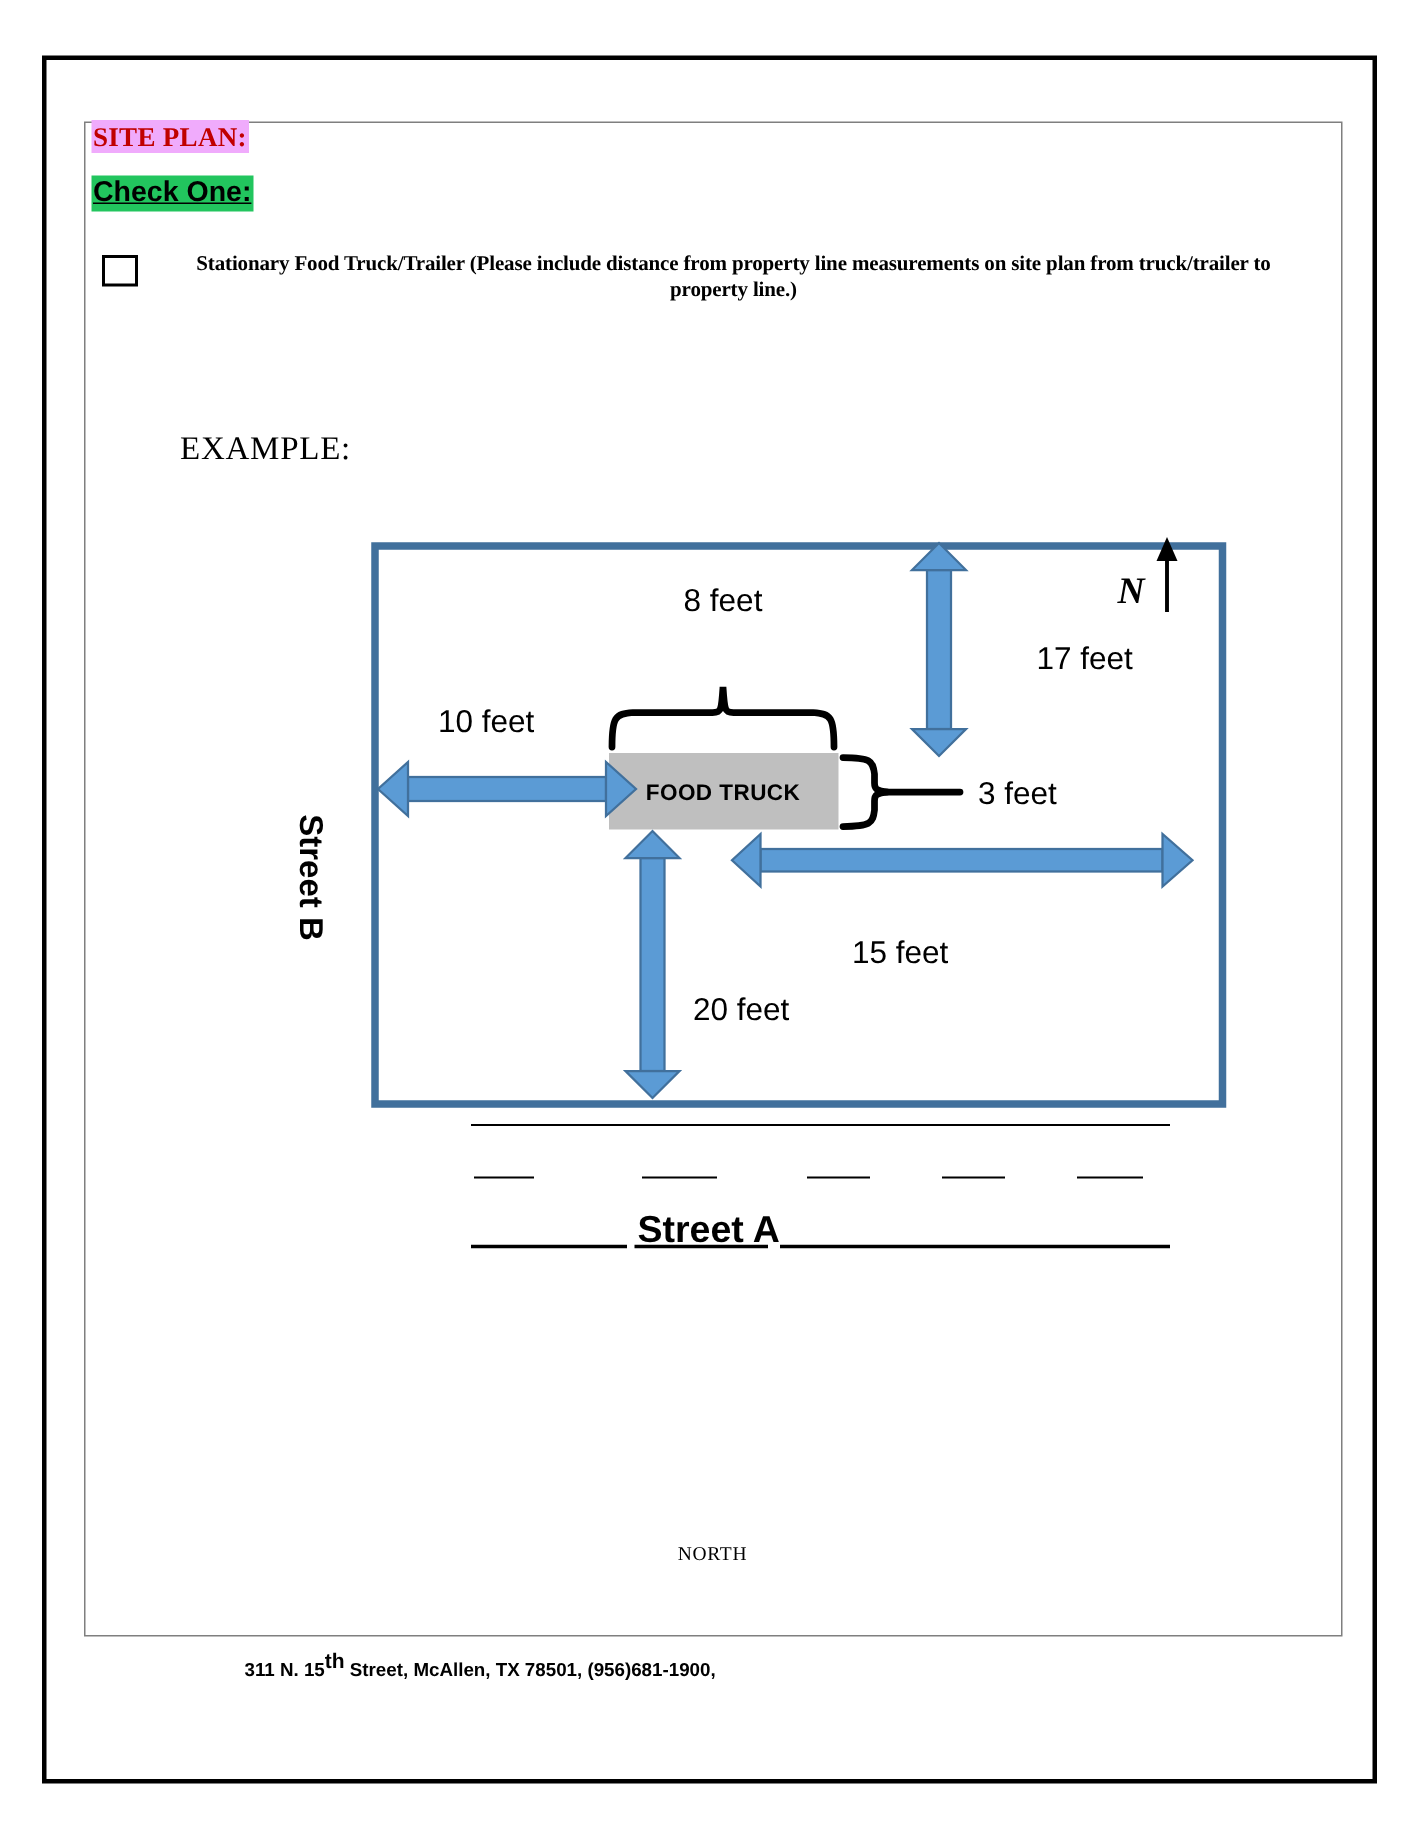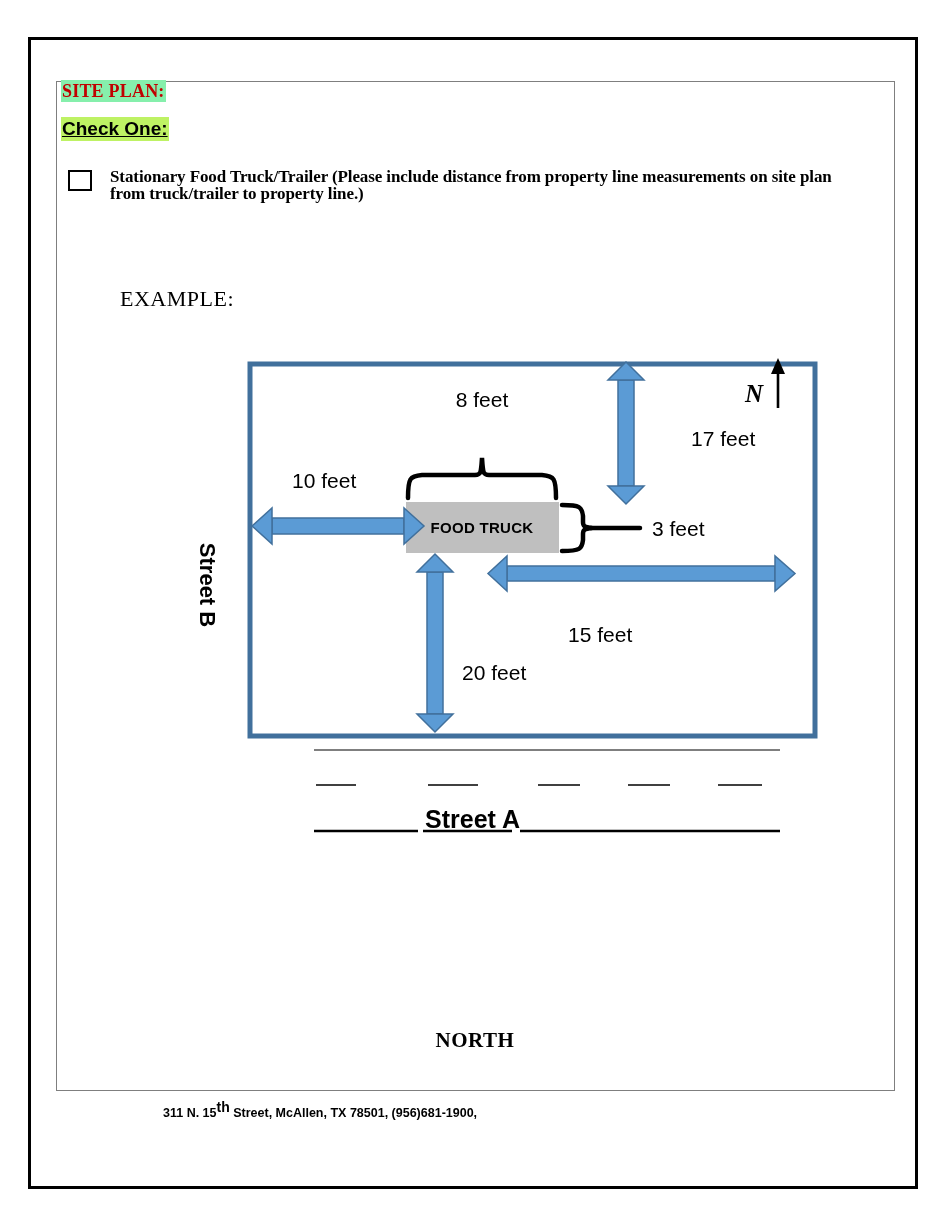--- a/index.html
+++ b/index.html
@@ -37,34 +37,34 @@
 
   
   #site-plan-heading {
     position: absolute;
     left: 61px;
     top: 80px;
     font-family: "Liberation Serif", serif;
     font-weight: bold;
     font-size: 18px;
     color: #c00000;
-    background: #86efac;
+    background: #f0abfc;
     letter-spacing: 0.2px;
     line-height: 22px;
     padding: 0 1px;
   }
   #check-one-heading {
     position: absolute;
     left: 61px;
     top: 117px;
     font-family: "Liberation Sans", sans-serif;
     font-weight: bold;
     font-size: 19px;
     color: #000000;
-    background: #bef264;
+    background: #22c55e;
     text-decoration: underline;
     line-height: 24px;
     padding: 0 1px;
   }
   #example-heading {
     position: absolute;
     left: 120px;
     top: 286px;
     font-family: "Liberation Serif", serif;
     font-weight: normal;
@@ -92,24 +92,25 @@
     height: 21px;
     border: 2px solid #000000;
     background: #ffffff;
     box-sizing: border-box;
   }
   .checkbox-label {
     display: block;
     margin-left: 42px;
     font-family: "Liberation Serif", serif;
     font-weight: bold;
-    font-size: 17px;
+    font-size: 14px;
     line-height: 17px;
     color: #000000;
     letter-spacing: -0.1px;
+    text-align: center;
   }
 
   
   #site-plan-diagram {
     position: absolute;
     left: 170px;
     top: 350px;
     width: 680px;
     height: 500px;
   }
@@ -143,22 +144,22 @@
   }
 
   
   #north-word {
     position: absolute;
     left: 0;
     top: 1028px;
     width: 950px;
     text-align: center;
     font-family: "Liberation Serif", serif;
-    font-weight: bold;
-    font-size: 21px;
+    font-weight: normal;
+    font-size: 13px;
     letter-spacing: 0.5px;
     color: #000000;
   }
 
   
   #page-footer {
     position: absolute;
     left: 163px;
     top: 1098px;
     width: 640px;

